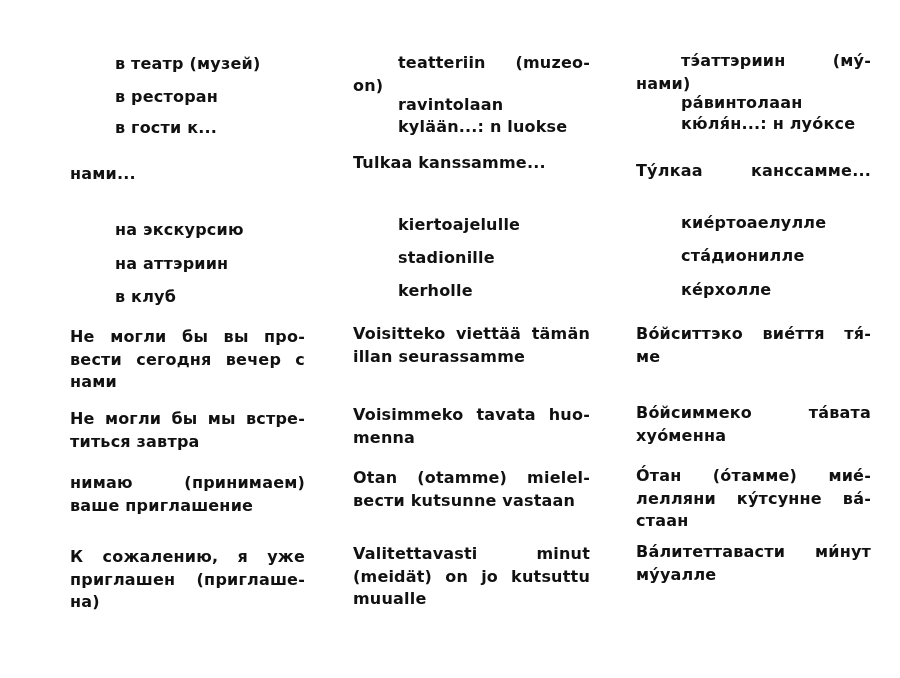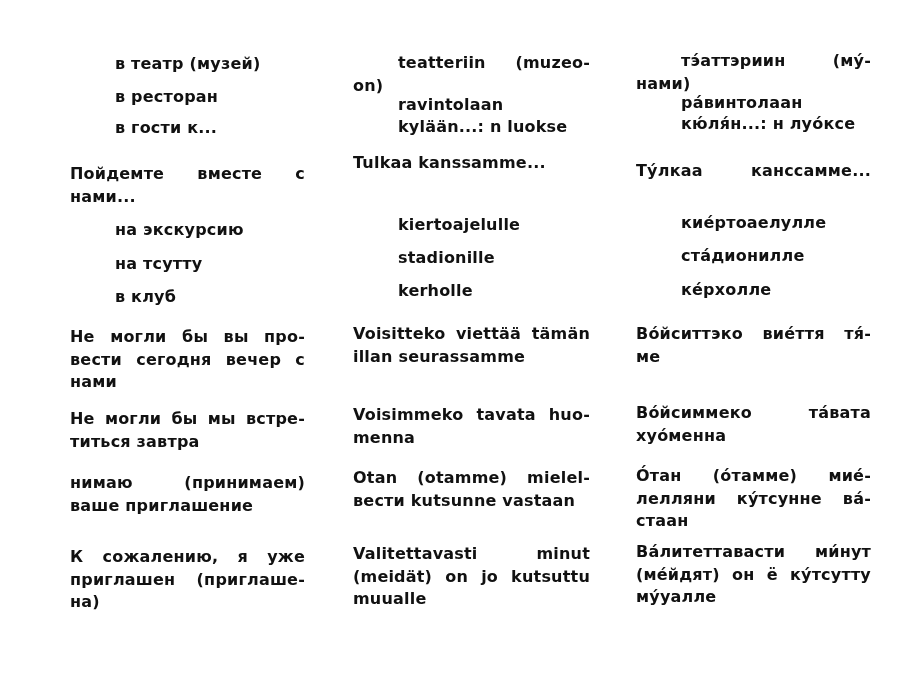--- a/index.html
+++ b/index.html
@@ -25,28 +25,27 @@
     <div class="blk ind" style="top:53px">
       <span class="line">в театр (музей)</span>
     </div>
     <div class="blk ind" style="top:86px">
       <span class="line">в ресторан</span>
     </div>
     <div class="blk ind" style="top:117px">
       <span class="line">в гости к...</span>
     </div>
     <div class="blk" style="top:163px">
-      <span class="line" style="text-align-last:justify">Пойдемте вместе с</span>
       <span class="line">нами...</span>
     </div>
     <div class="blk ind" style="top:219px">
       <span class="line">на экскурсию</span>
     </div>
     <div class="blk ind" style="top:253px">
-      <span class="line">на тсутту</span>
+      <span class="line">на аттэриин</span>
     </div>
     <div class="blk ind" style="top:286px">
       <span class="line">в клуб</span>
     </div>
     <div class="blk" style="top:326px">
       <span class="line" style="text-align-last:justify">Не могли бы вы про-</span>
       <span class="line" style="text-align-last:justify">вести сегодня вечер с</span>
       <span class="line">нами</span>
     </div>
     <div class="blk" style="top:408px">
@@ -137,19 +136,18 @@
       <span class="line" style="text-align-last:justify">Во́йсиммеко та́вата</span>
       <span class="line">хуо́менна</span>
     </div>
     <div class="blk" style="top:465px">
       <span class="line" style="text-align-last:justify">О́тан (о́тамме) мие́-</span>
       <span class="line" style="text-align-last:justify">лелляни ку́тсунне ва́-</span>
       <span class="line">стаан</span>
     </div>
     <div class="blk" style="top:541px">
       <span class="line" style="text-align-last:justify">Ва́литеттавасти ми́нут</span>
-      <span class="line" style="text-align-last:justify">(ме́йдят) он ё ку́тсутту</span>
       <span class="line">му́уалле</span>
     </div>
   </div>
 
   <div class="pnum">80</div>
 </div>
 
 </body></html>

